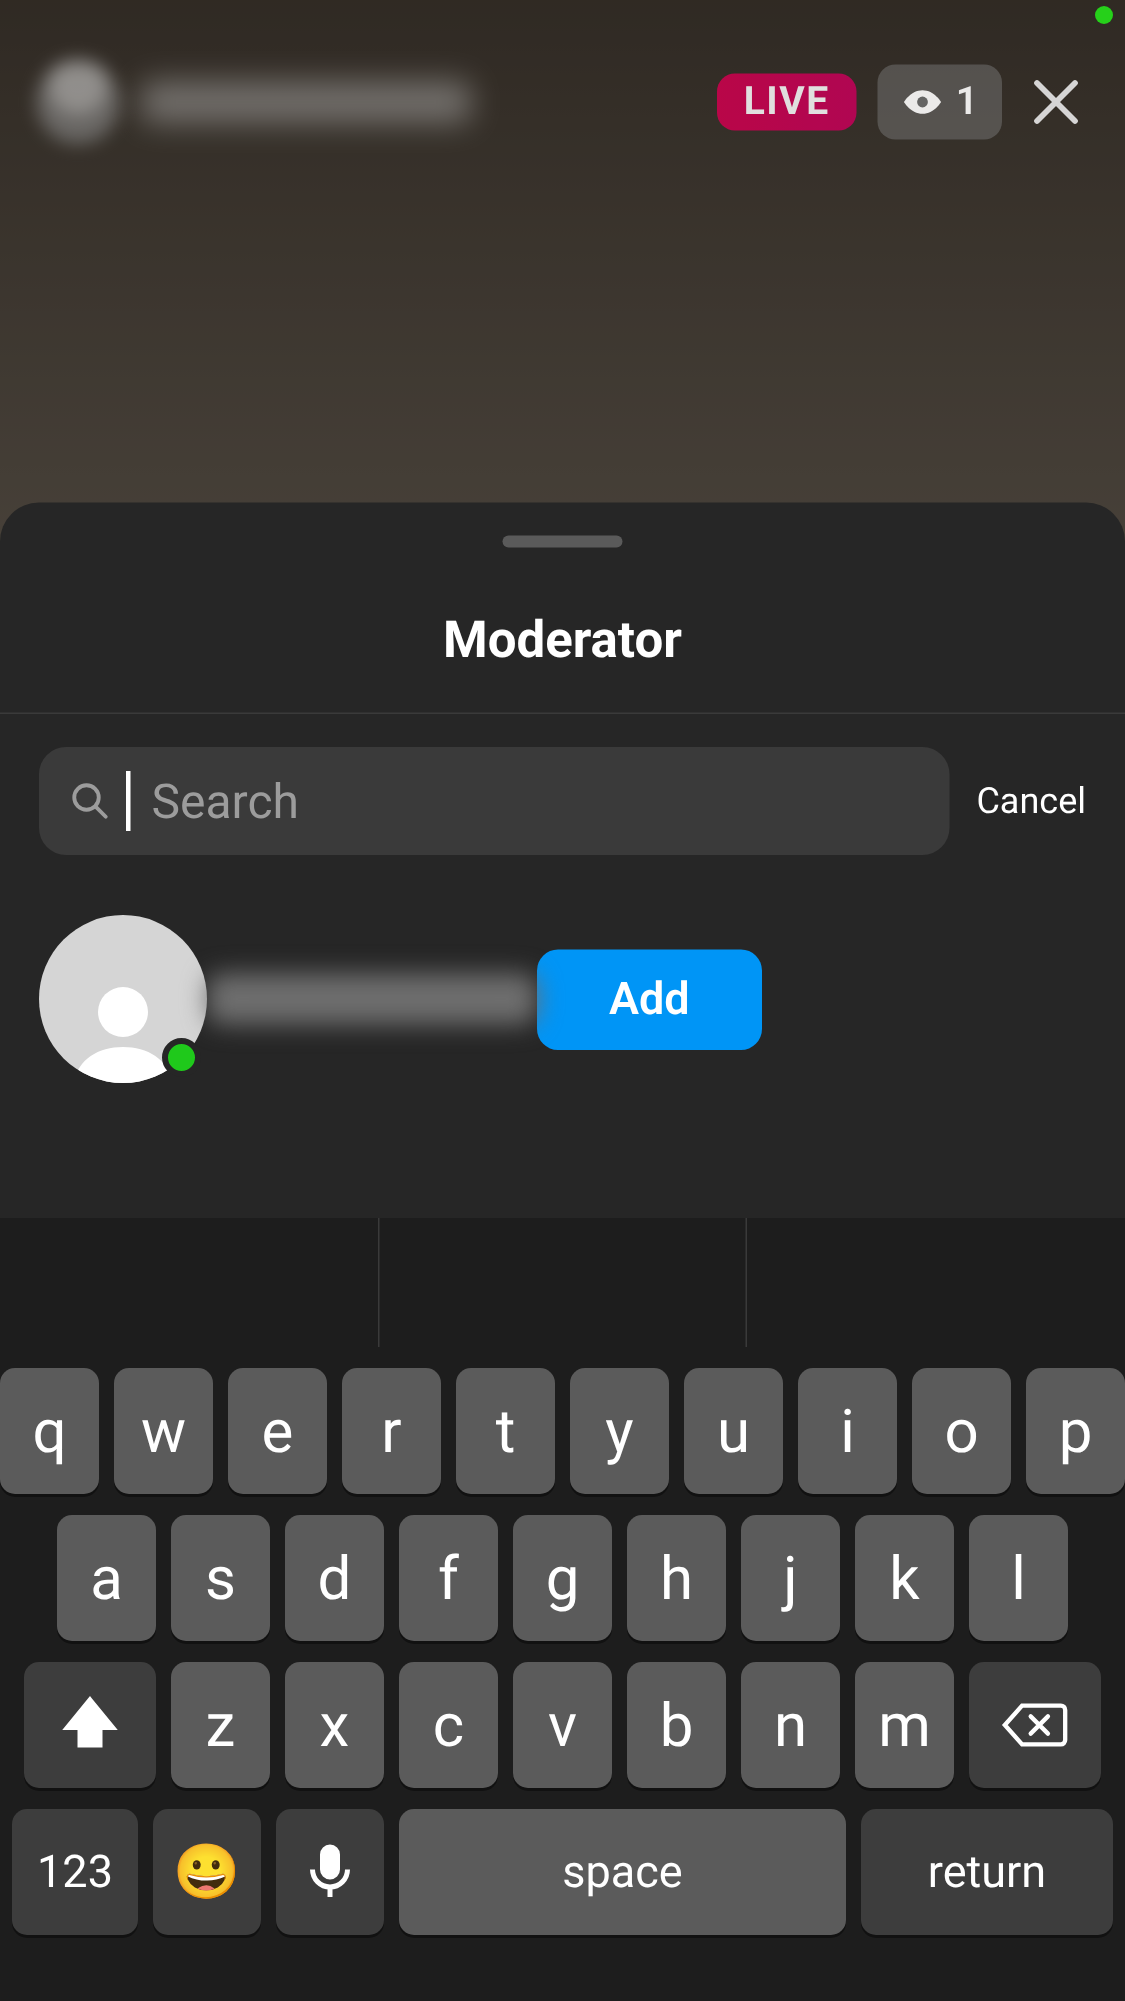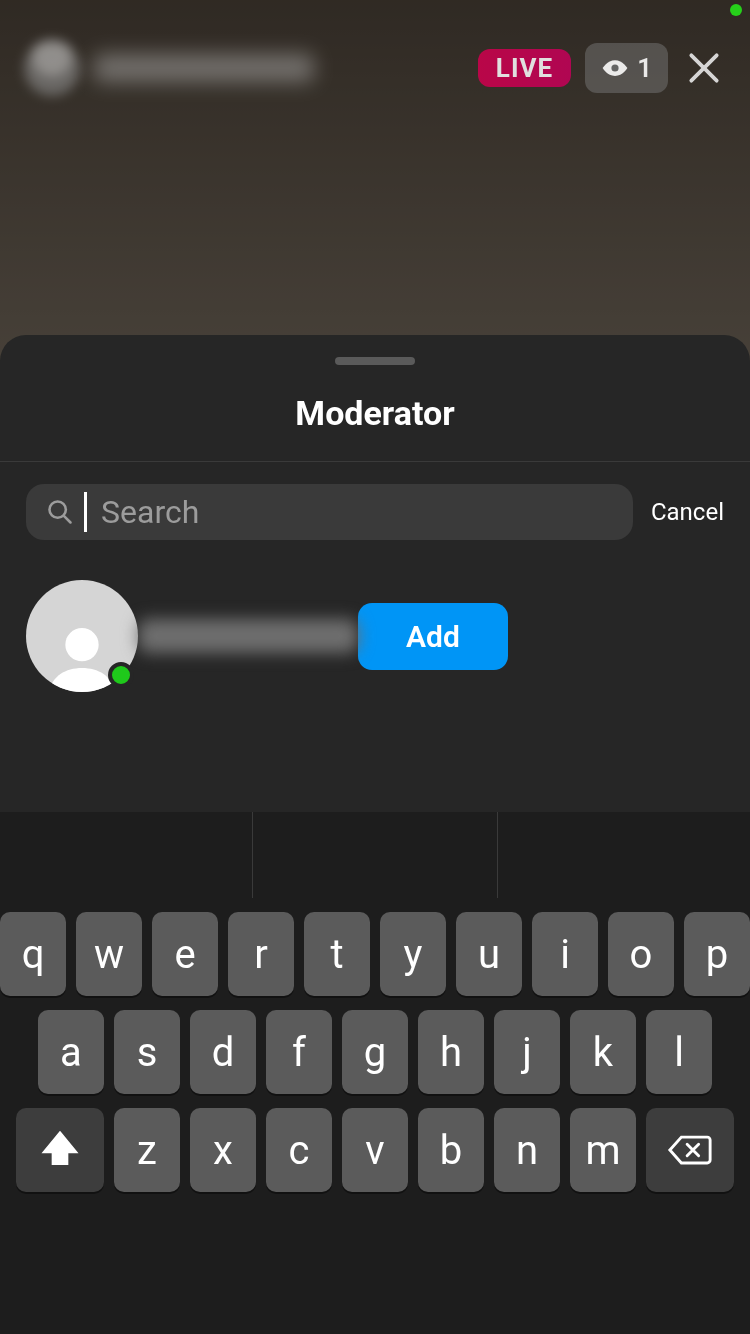--- a/index.html
+++ b/index.html
@@ -18,25 +18,25 @@
   .live-badge { background: linear-gradient(90deg,#d1004e,#c6005a); color:#fff; font-weight:700; font-size:26px; letter-spacing:1px; padding:4px 18px; border-radius:12px; opacity:0.85; }
   .viewer-badge { display:flex; align-items:center; gap:8px; background: rgba(120,120,120,0.55); color:#fff; font-weight:600; font-size:26px; padding:10px 16px; border-radius:12px; opacity:0.9; }
   .eye { width:28px; height:18px; }
   .close-x { width:44px; height:44px; display:flex; align-items:center; justify-content:center; color:#e8e8e8; opacity:0.9; }
   .close-x svg{ width:38px; height:38px; }
   .green-dot-corner { position:absolute; top:4px; right:8px; width:12px; height:12px; border-radius:50%; background:#26d01a; }
 
   
   .sheet { position:absolute; left:0; right:0; top:335px; height: calc(1334px - 335px); background:#262626; border-top-left-radius:26px; border-top-right-radius:26px; display:flex; flex-direction:column; }
   .grabber { width:80px; height:8px; border-radius:4px; background:#5a5a5a; margin:22px auto 0 auto; }
-  .sheet-title { text-align:center; color:#fff; font-size:34px; font-weight:700; margin-top:28px; margin-bottom:28px; }
+  .sheet-title { text-align:center; color:#fff; font-size:34px; font-weight:700; margin-top:42px; margin-bottom:28px; }
   .divider { height:1px; background:#3a3a3a; }
 
   .search-row{ display:flex; align-items:center; gap:18px; padding:22px 26px; }
-  .search-box{ flex:1; display:flex; align-items:center; gap:14px; background:#3a3a3a; border-radius:18px; height:56px; padding:0 20px; }
+  .search-box{ flex:1; display:flex; align-items:center; gap:14px; background:#3a3a3a; border-radius:18px; height:72px; padding:0 20px; }
   .search-box svg{ width:28px; height:28px; stroke:#9c9c9c; }
   .search-input{ flex:1; background:transparent; border:none; outline:none; color:#ddd; font-size:32px; }
   .search-input::placeholder{ color:#9c9c9c; }
   .cursor { display:inline-block; width:3px; height:40px; background:#fff; margin-left:-4px; vertical-align:middle; }
   .cancel-btn{ color:#fff; font-size:24px; font-weight:400; }
 
   .result-row{ display:flex; align-items:center; padding:18px 26px; }
   .avatar-lg-wrap{ position:relative; width:112px; height:112px; }
   .avatar-lg{ width:112px; height:112px; border-radius:50%; background:#d5d5d5; display:flex; align-items:flex-end; justify-content:center; overflow:hidden; }
   .avatar-lg svg{ width:80px; height:80px; fill:#fff; margin-bottom:-6px;}
@@ -167,14 +167,27 @@
         <div class="key">n</div>
         <div class="key">m</div>
         <div class="key key-bksp" id="bksp-anchor">
         <svg viewBox="0 0 32 24">
             <path d="M10 3 H28 a2 2 0 0 1 2 2 V19 a2 2 0 0 1 -2 2 H10 L2 12 Z" fill="none" stroke="#fff" stroke-width="2"></path>
             <path d="M14 8 L22 16 M22 8 L14 16" stroke="#fff" stroke-width="2" stroke-linecap="round"></path>
           </svg>
       </div>
     </div>
 
+    <div class="krow r4">
+      <div class="key key-123">123</div>
+      <div class="key key-emoji">😀</div>
+      <div class="key key-mic">
+        <svg viewBox="0 0 24 24">
+            <rect x="9" y="2" width="6" height="12" rx="3" fill="#fff"></rect>
+            <path d="M5 11a7 7 0 0 0 14 0" stroke="#fff" stroke-width="2" fill="none"></path>
+            <line x1="12" y1="18" x2="12" y2="22" stroke="#fff" stroke-width="2"></line>
+          </svg>
+      </div>
+      <div class="key key-space">space</div>
+      <div class="key key-return">return</div>
+    </div>
   </div>
 </div>
 
 </body></html>

